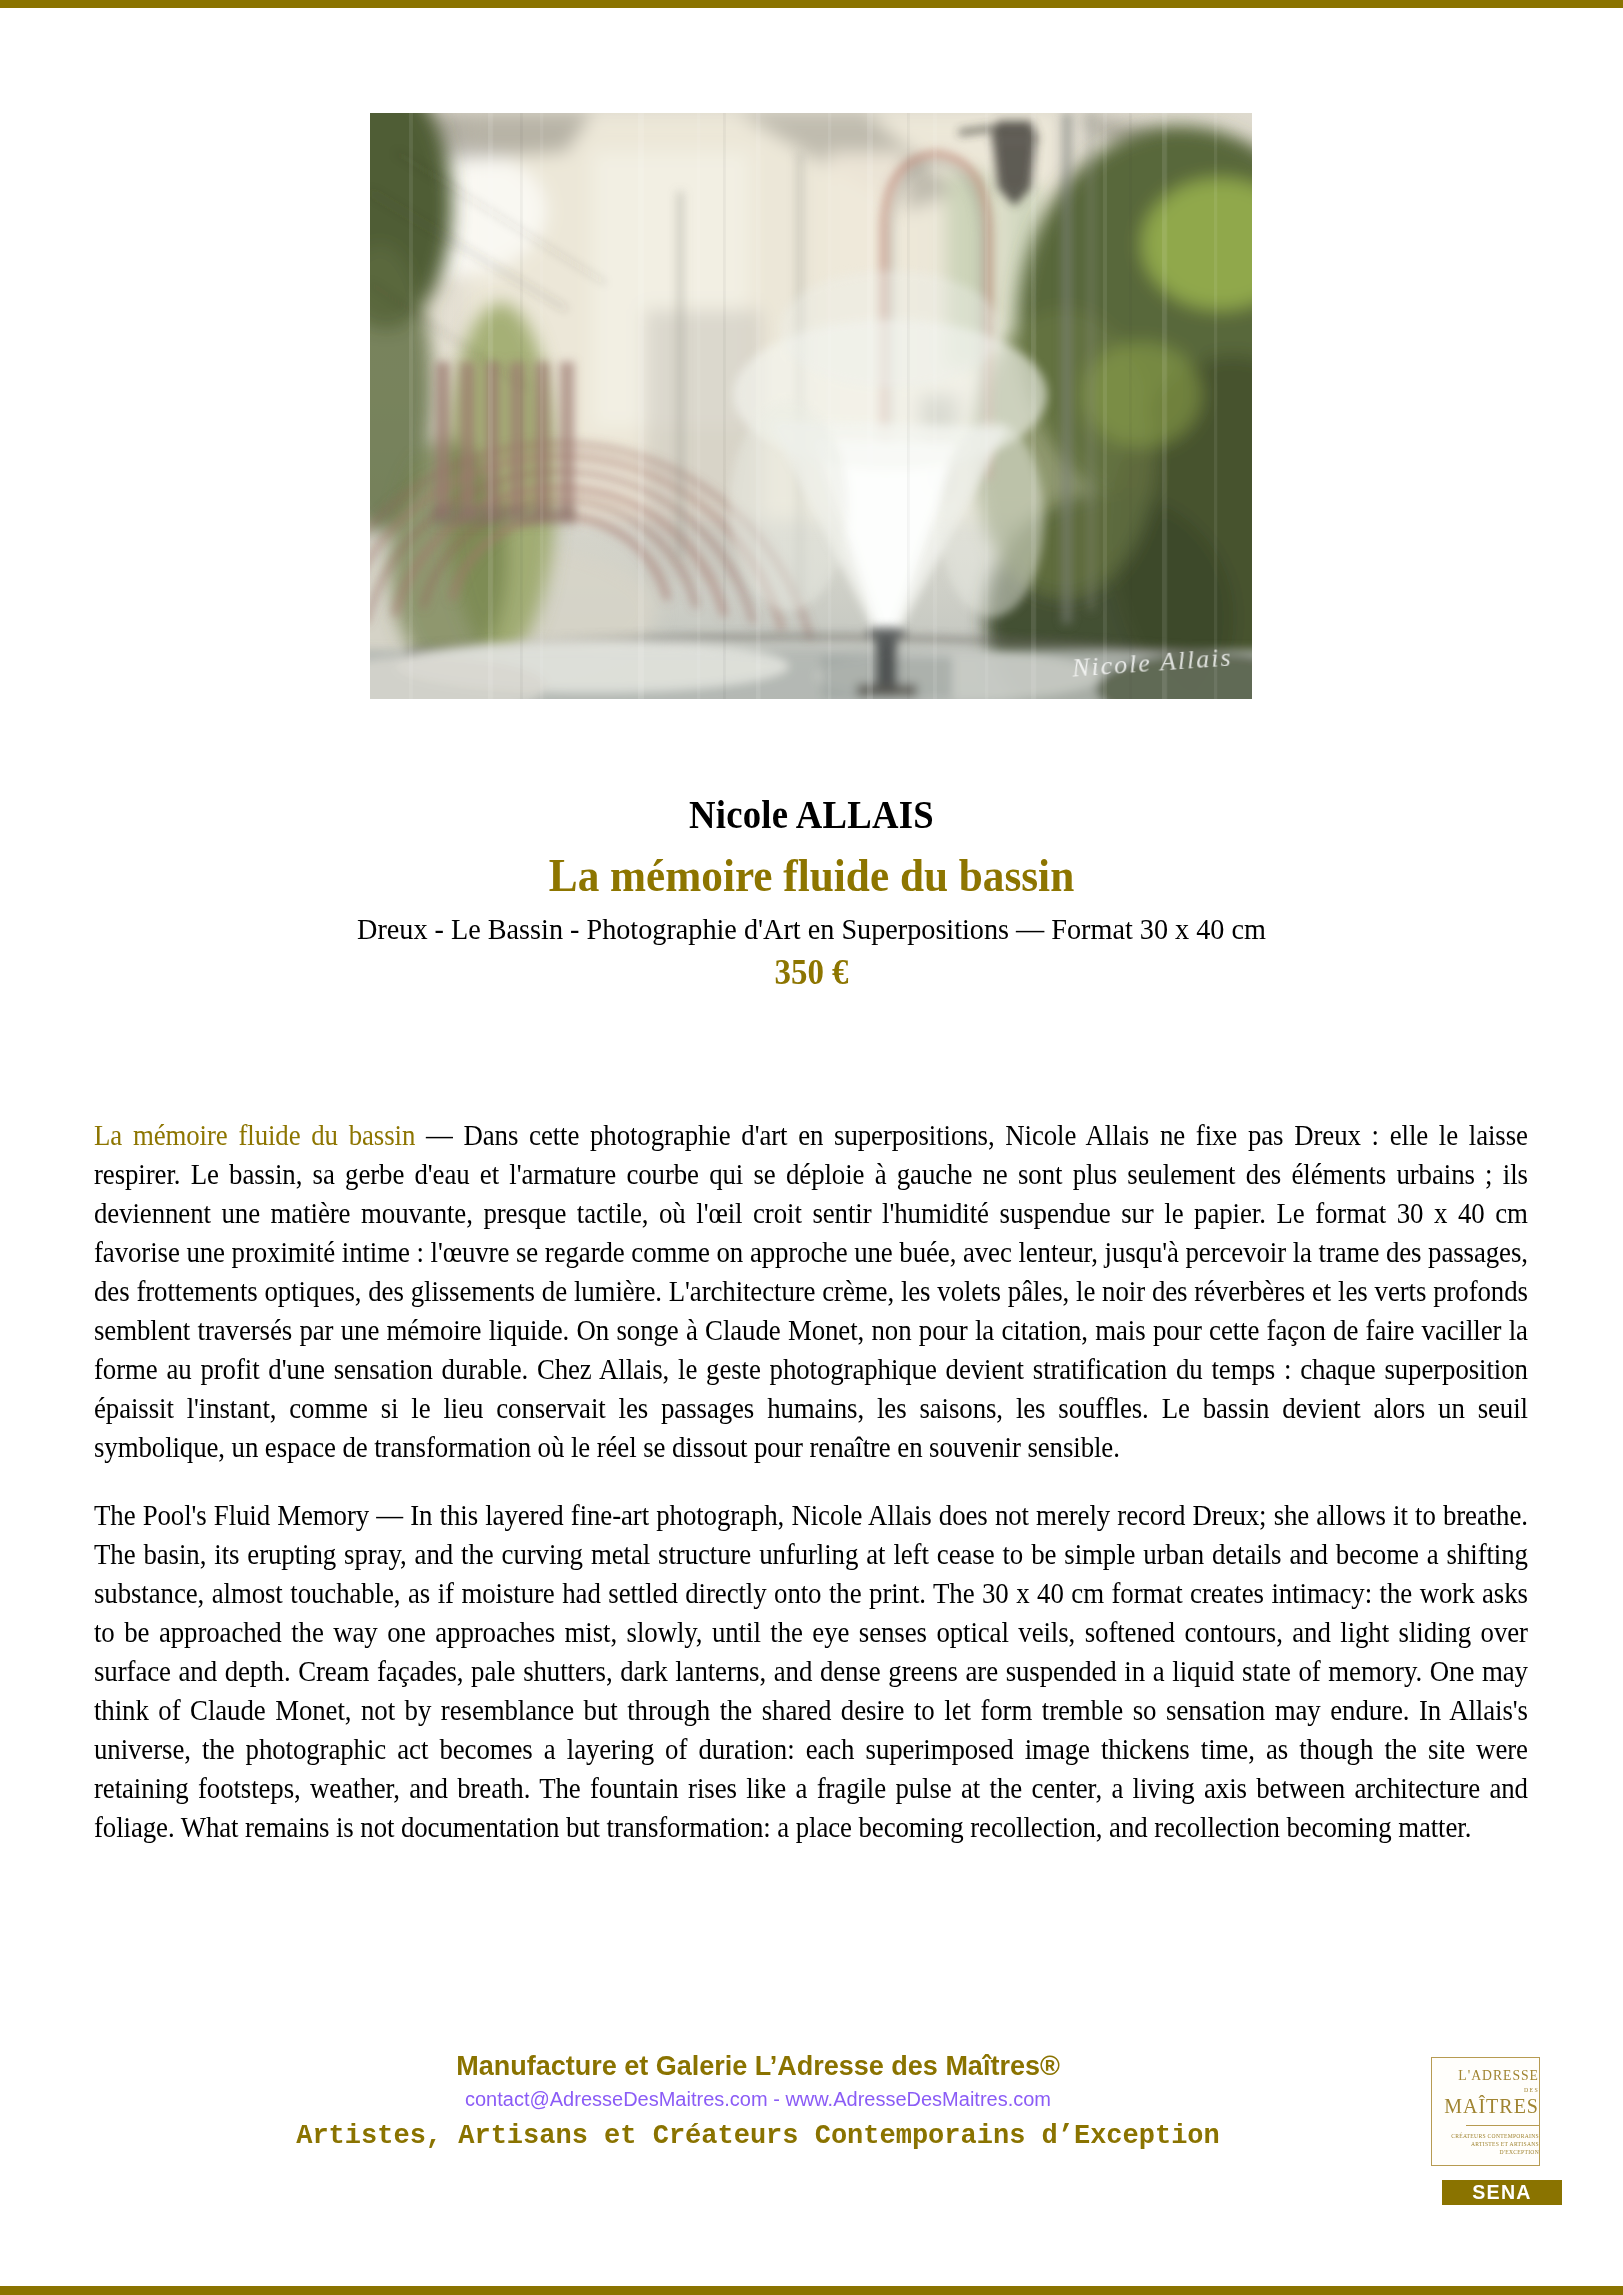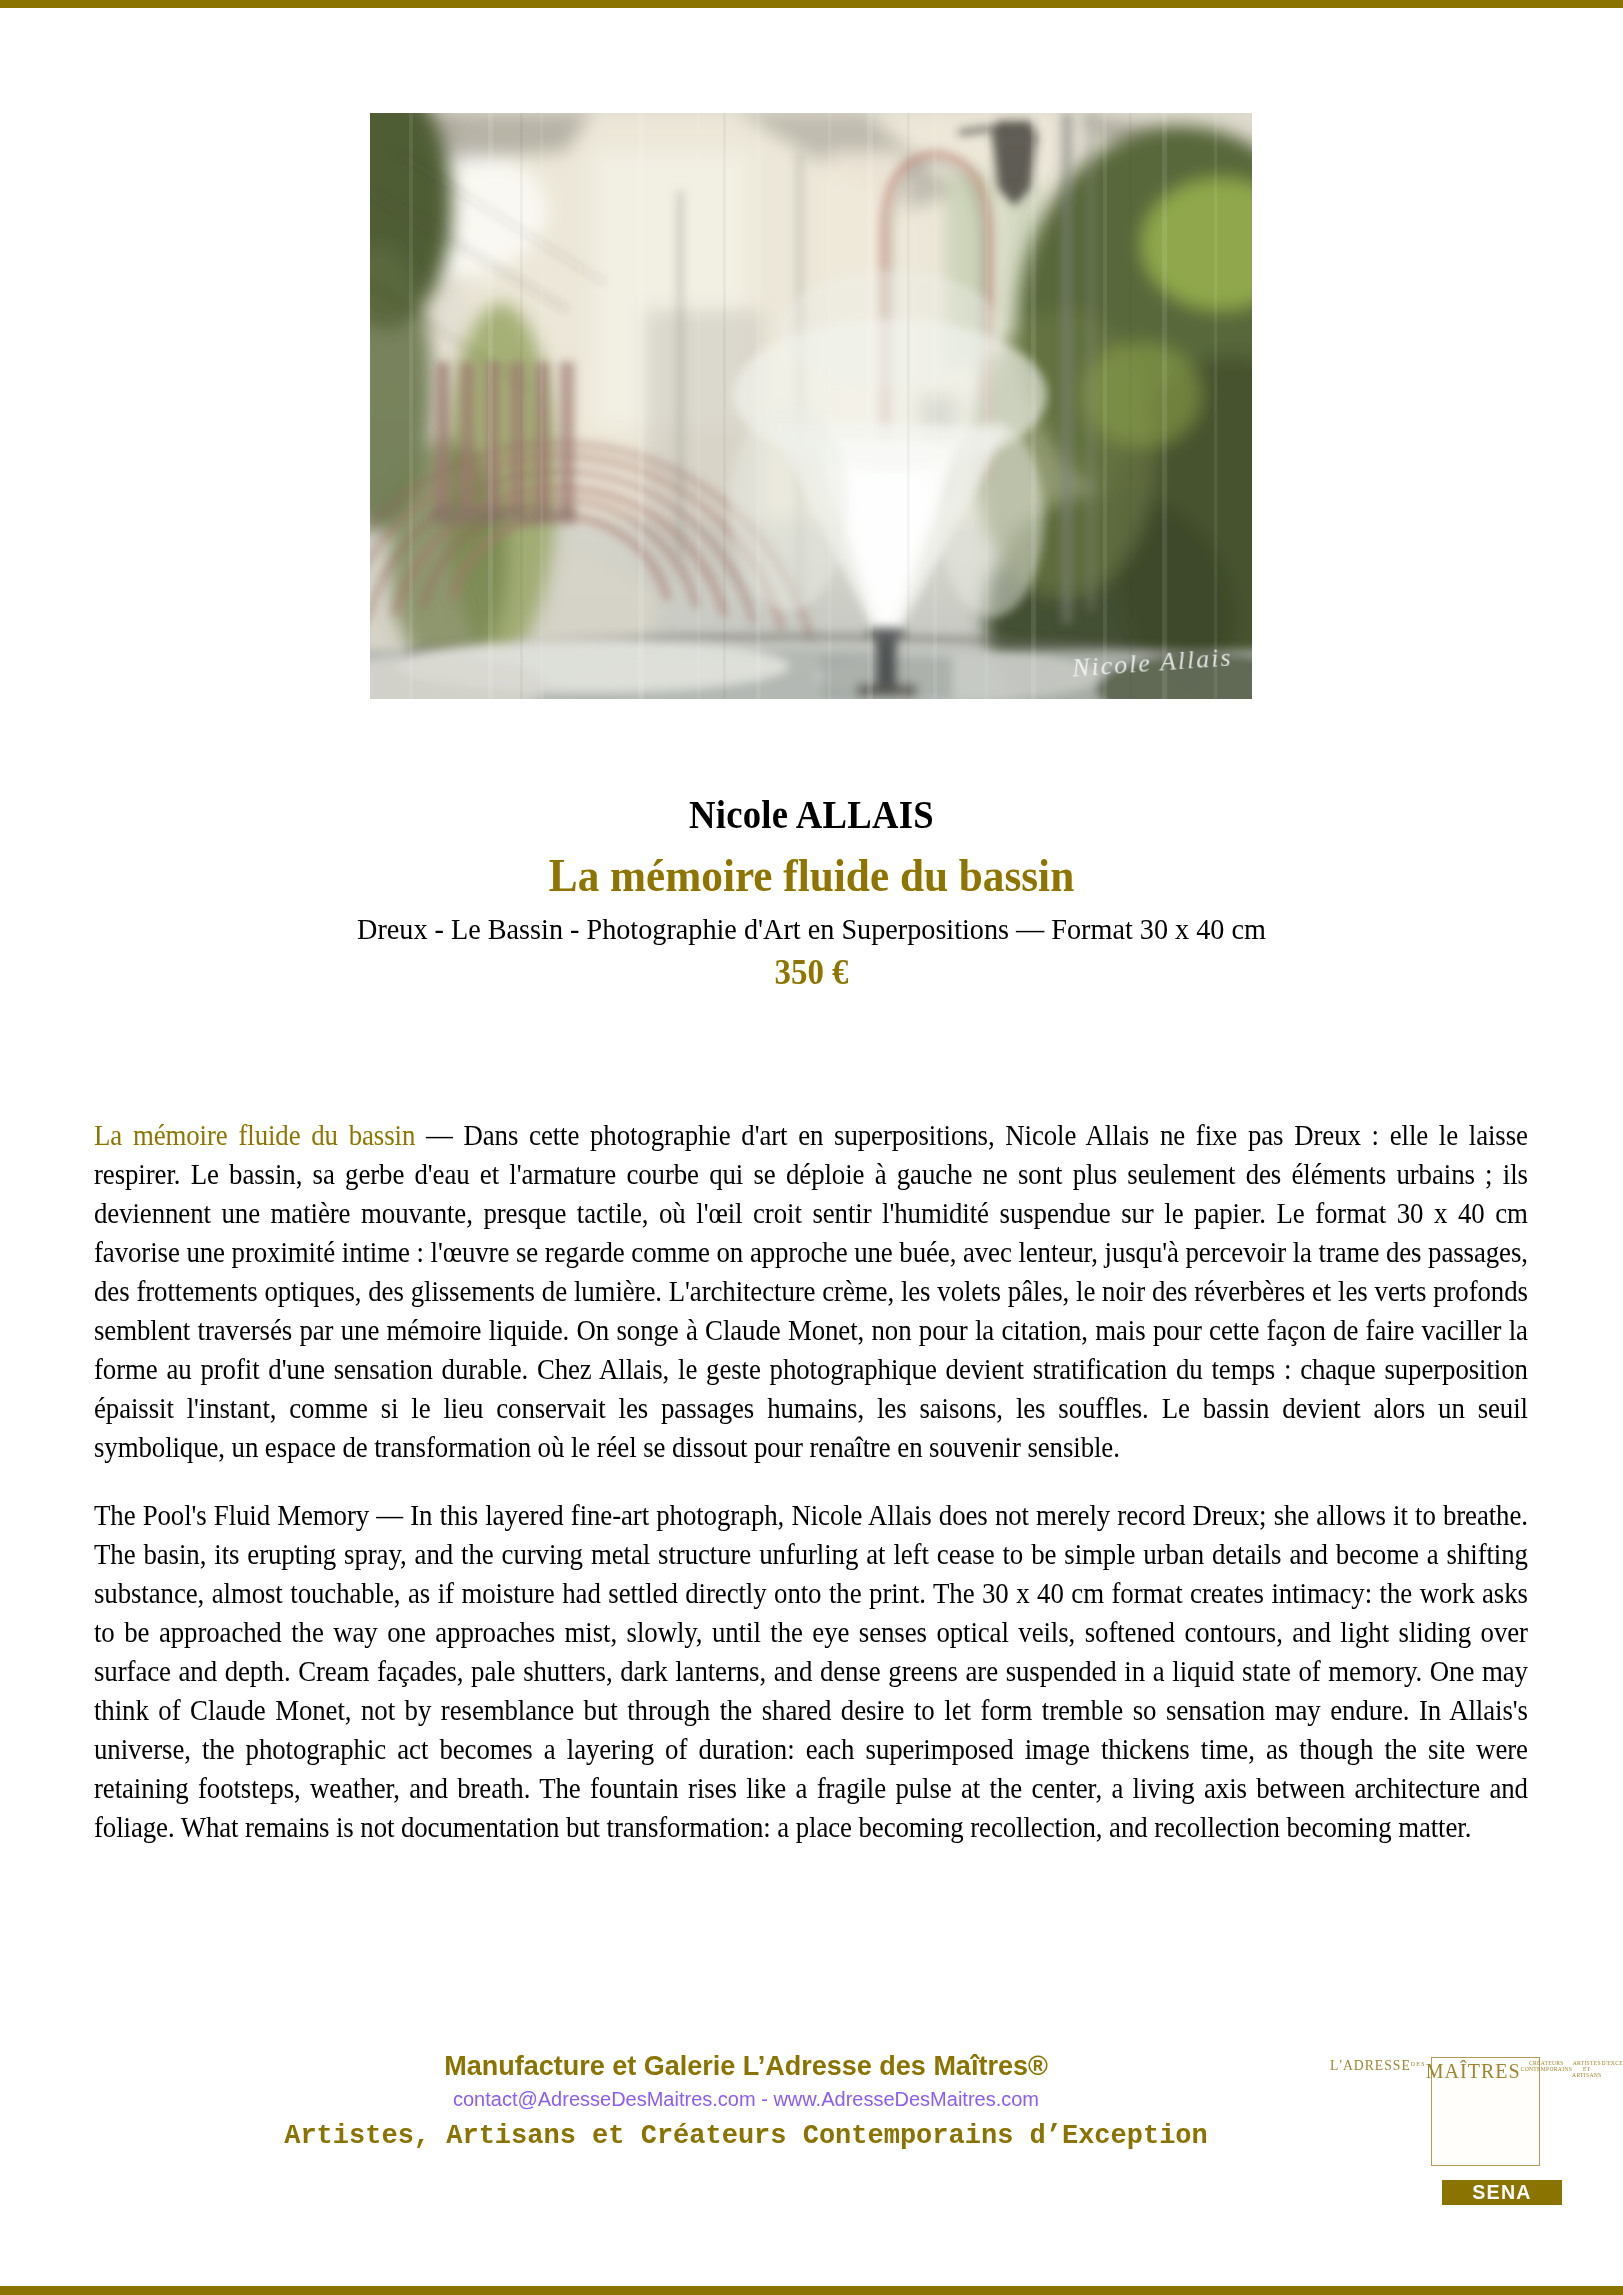--- a/index.html
+++ b/index.html
@@ -34,33 +34,33 @@
   
   #copy{
     position:absolute;left:94px;top:1116px;width:1570px;
     transform:scaleX(.9133);transform-origin:0 0;
     font-size:29.4px;line-height:39px;text-align:justify;letter-spacing:-0.1px;
   }
   #copy p{margin:0 0 29px 0;}
   .lead-gold{color:#8d7500;}
 
   
-  .footer-line{position:absolute;left:0;width:1492px;text-align:center;font-family:"Liberation Sans",sans-serif;line-height:1;}
+  .footer-line{position:absolute;left:0;width:1492px;text-align:center;font-family:"Liberation Sans",sans-serif;line-height:1;padding-left:12px;}
   .footer-gold{color:#8a7300;font-weight:bold;font-size:27px;}
   .footer-black{color:#8b5cf6;font-size:20px;}
   #footer-l1{top:2053px;}
   #footer-l2{top:2089px;}
   #footer-l3{top:2123px;font-family:Liberation Mono, monospace;}
   #footer-l4{top:2158px;}
 
   
   #logo-box{
     position:absolute;left:1431px;top:2057px;width:109px;height:109px;
     border:1.3px solid #b79b52;box-sizing:border-box;background:#fffefb;
-    display:flex;flex-direction:row;align-items:flex-start;justify-content:center;
+    display:flex;flex-direction:column;align-items:flex-end;justify-content:center;
     color:#a08431;font-family:"Liberation Serif",serif;text-align:center;
   }
   .logo-l1{font-size:13.7px;letter-spacing:1px;}
   .logo-l2{font-size:5.9px;letter-spacing:1.3px;margin-top:3.3px;}
   .logo-l3{font-size:20px;letter-spacing:1px;margin-top:2px;}
   .logo-rule{width:73px;height:0.7px;background:#b79b52;margin:6.5px 0 5.2px 0;}
   .logo-small{font-size:5.6px;letter-spacing:0.3px;margin-top:2px;}
   #sena-badge{
     position:absolute;left:1426px;top:2180px;width:120px;height:25px;
     background:#8a7300;color:#ffffff;font-family:"Liberation Sans",sans-serif;

